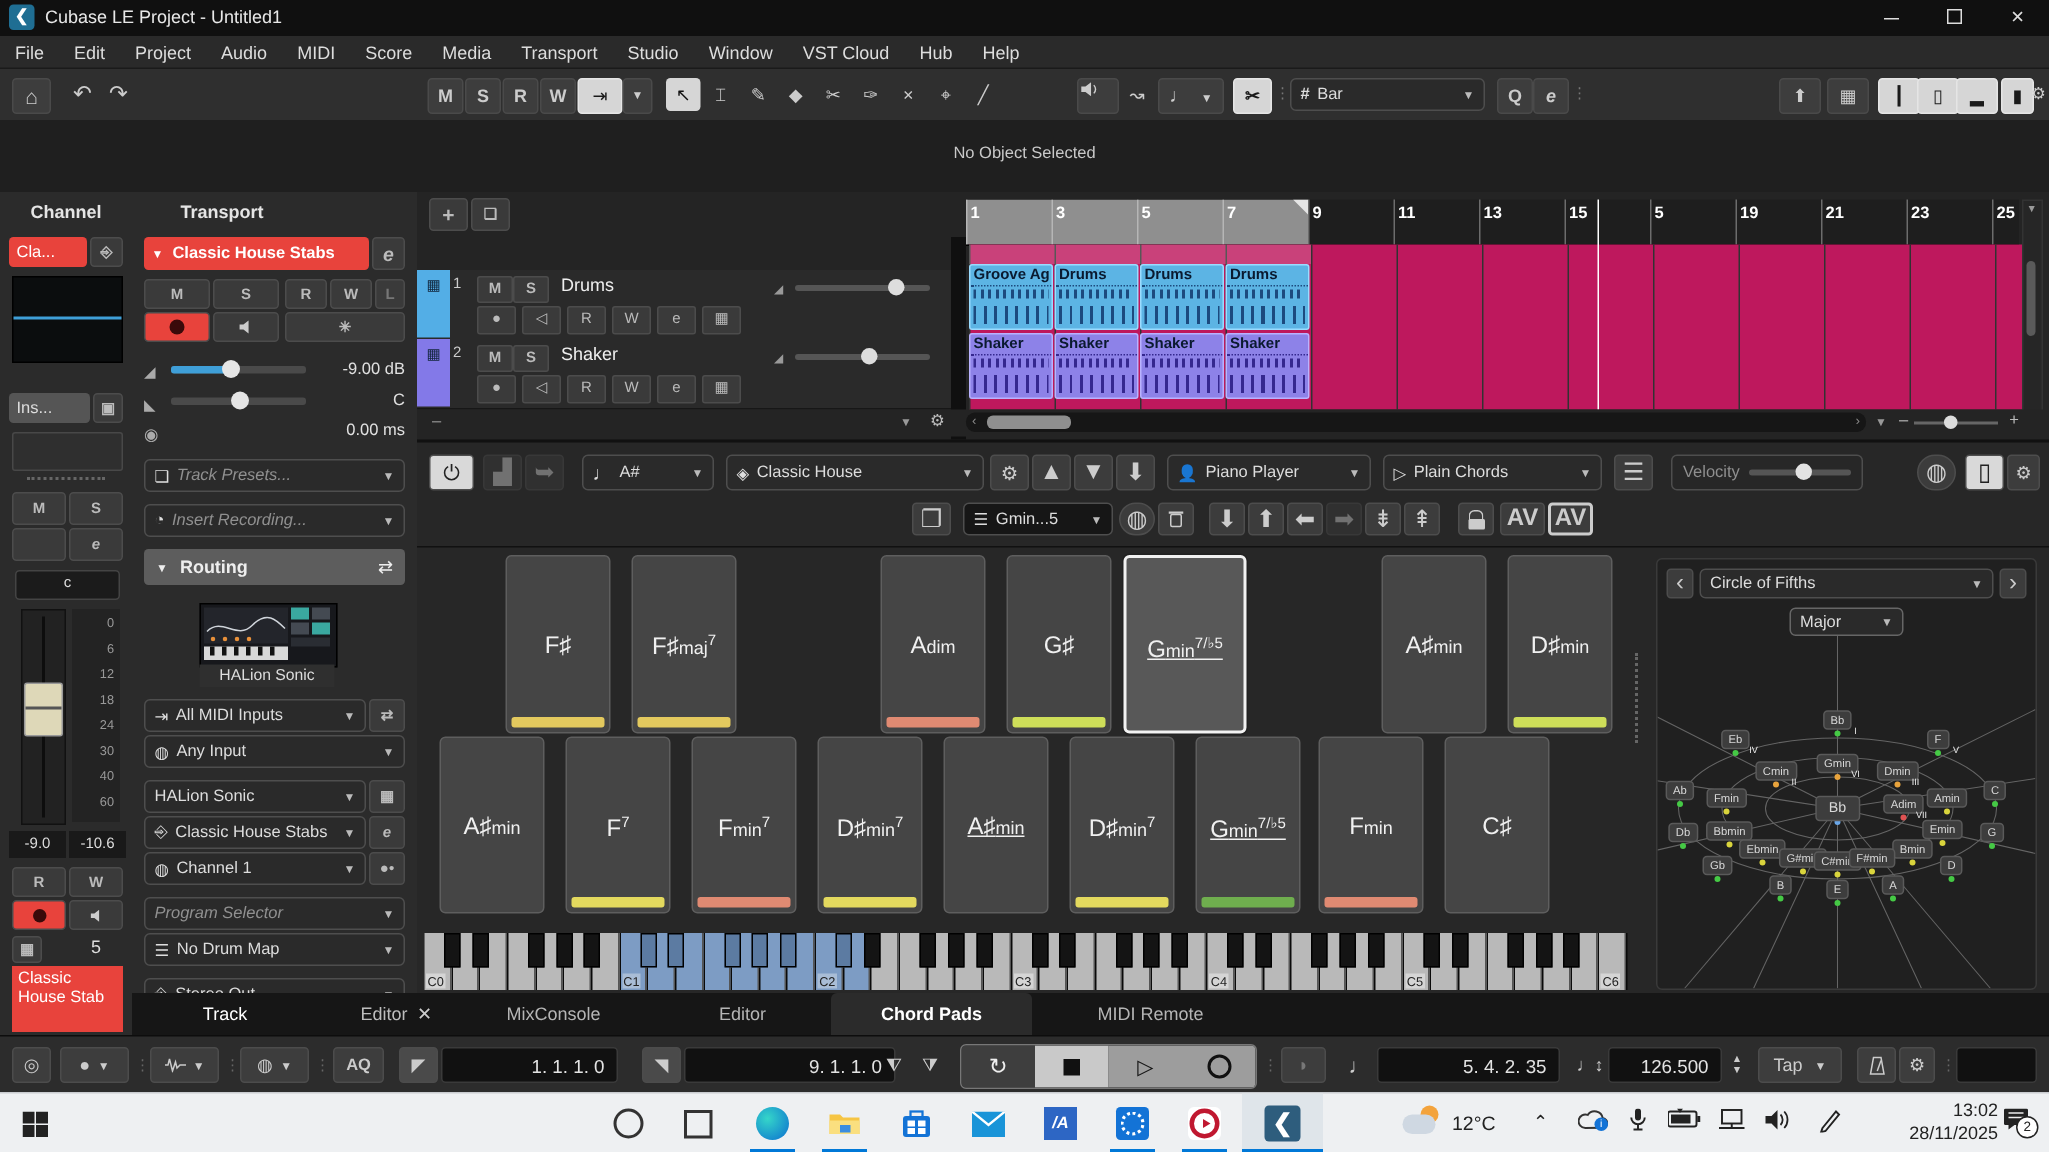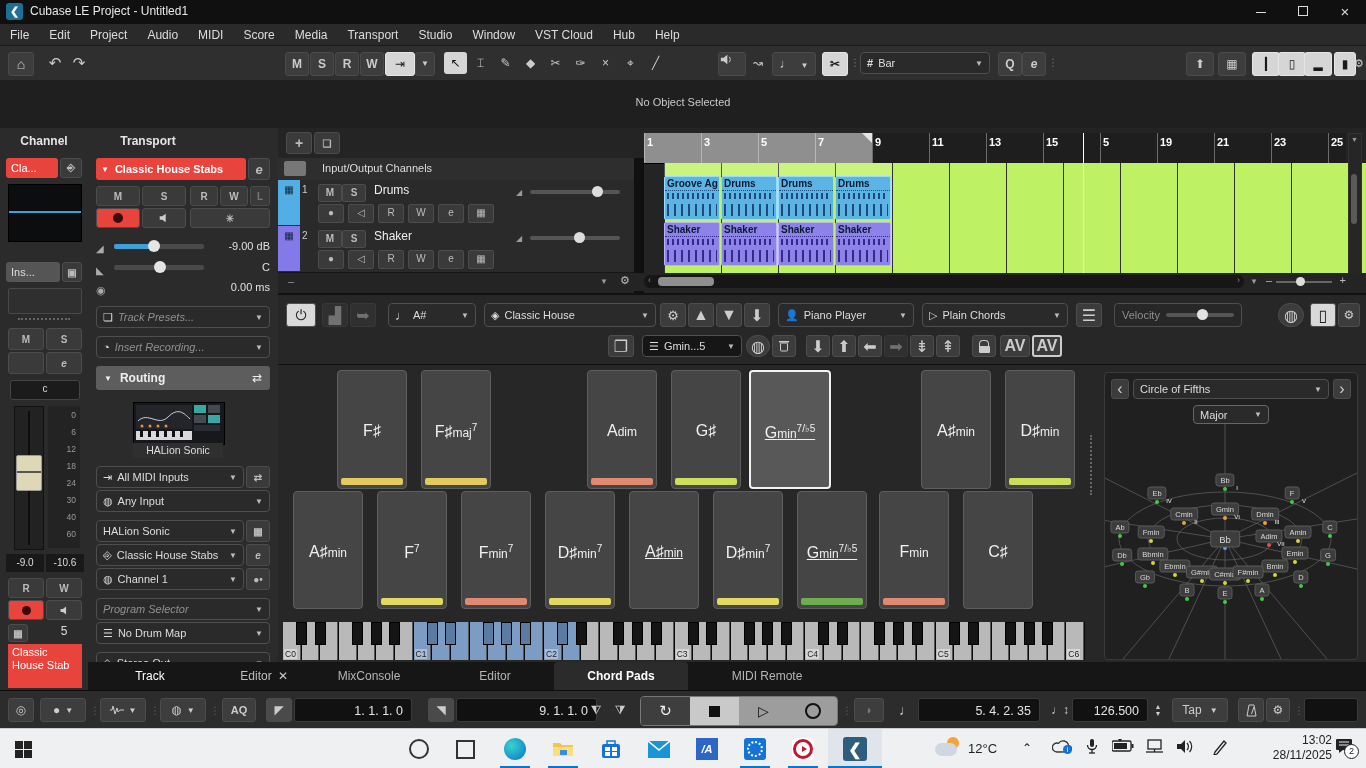--- a/index.html
+++ b/index.html
@@ -310,24 +310,20 @@
         <span>Stereo Out</span>
         <span class="car">▼</span>
       </div>
   </div>
 
   <div id="trackzone">
     <div class="abs" style="left:0;top:0;width:362px;height:30px;">
       <div class="mini abs" style="left:8px;top:4px;width:26px;height:22px;font-size:14px;">+</div>
       <div class="mini abs" style="left:36px;top:4px;width:26px;height:22px;">❏</div>
     </div>
-    <div class="abs" style="left:0;top:30px;width:356px;height:22px;background:#2e2e2e;border-bottom:1px solid #1b1b1b;color:#ddd;font-size:11px;">
-      <span class="abs" style="left:6px;top:3px;width:22px;height:15px;background:#777;border-radius:2px;"></span>
-      <span class="abs" style="left:44px;top:4px;">Input/Output Channels</span>
-    </div>
     <div id="trackrows">
         <div style="position: absolute; left: 0px; top: 52px; width: 356px; height: 46px; background: rgb(42, 42, 42); border-bottom: 1px solid rgb(23, 23, 23);">
           <div style="position: absolute; left: 0px; top: 0px; width: 22px; height: 45px; background: rgb(83, 174, 230); color: rgb(16, 36, 58); font-size: 10px; text-align: center;">
             <div style="margin-top:4px;">▦</div>
           </div>
           <div style="position: absolute; left: 24px; top: 4px; width: 10px; color: rgb(204, 204, 204); font-size: 10px;">1</div>
           <div style="position: absolute; left: 40px; top: 4px; width: 22px; height: 16px; background: rgb(58, 58, 58); border: 1px solid rgb(76, 76, 76); border-radius: 2px; color: rgb(187, 187, 187); font-size: 10px; font-weight: bold; text-align: center; line-height: 15px;">M</div>
           <div style="position: absolute; left: 64px; top: 4px; width: 22px; height: 16px; background: rgb(58, 58, 58); border: 1px solid rgb(76, 76, 76); border-radius: 2px; color: rgb(187, 187, 187); font-size: 10px; font-weight: bold; text-align: center; line-height: 15px;">S</div>
           <div style="position: absolute; left: 96px; top: 3px; color: rgb(238, 238, 238); font-size: 12px;">Drums</div>
           <div style="position: absolute; left: 238px; top: 8px; width: 108px; height: 8px;">
@@ -394,21 +390,21 @@
         <span style="position: absolute; left: 456px; top: 0px; width: 1px; height: 30px; background: rgba(255, 255, 255, 0.35);"></span>
         <span style="position: absolute; left: 516px; top: 3px; color: rgb(255, 255, 255); font-size: 11px; font-weight: bold;">19</span>
         <span style="position: absolute; left: 513px; top: 0px; width: 1px; height: 30px; background: rgba(255, 255, 255, 0.35);"></span>
         <span style="position: absolute; left: 573px; top: 3px; color: rgb(255, 255, 255); font-size: 11px; font-weight: bold;">21</span>
         <span style="position: absolute; left: 570px; top: 0px; width: 1px; height: 30px; background: rgba(255, 255, 255, 0.35);"></span>
         <span style="position: absolute; left: 630px; top: 3px; color: rgb(255, 255, 255); font-size: 11px; font-weight: bold;">23</span>
         <span style="position: absolute; left: 627px; top: 0px; width: 1px; height: 30px; background: rgba(255, 255, 255, 0.35);"></span>
         <span style="position: absolute; left: 687px; top: 3px; color: rgb(255, 255, 255); font-size: 11px; font-weight: bold;">25</span>
         <span style="position: absolute; left: 684px; top: 0px; width: 1px; height: 30px; background: rgba(255, 255, 255, 0.35);"></span>
       </div>
-    <div class="abs" style="left:386px;top:35px;width:702px;height:110px;background:#bef264;" id="lanes">
+    <div class="abs" style="left:368px;top:35px;width:702px;height:110px;background:#be185d;" id="lanes">
         <div style="position: absolute; left: 0px; top: 0px; width: 1px; height: 110px; background: rgb(50, 50, 50);"></div>
         <div style="position: absolute; left: 57px; top: 0px; width: 1px; height: 110px; background: rgb(50, 50, 50);"></div>
         <div style="position: absolute; left: 114px; top: 0px; width: 1px; height: 110px; background: rgb(50, 50, 50);"></div>
         <div style="position: absolute; left: 171px; top: 0px; width: 1px; height: 110px; background: rgb(50, 50, 50);"></div>
         <div style="position: absolute; left: 228px; top: 0px; width: 1px; height: 110px; background: rgb(50, 50, 50);"></div>
         <div style="position: absolute; left: 285px; top: 0px; width: 1px; height: 110px; background: rgb(50, 50, 50);"></div>
         <div style="position: absolute; left: 342px; top: 0px; width: 1px; height: 110px; background: rgb(50, 50, 50);"></div>
         <div style="position: absolute; left: 399px; top: 0px; width: 1px; height: 110px; background: rgb(50, 50, 50);"></div>
         <div style="position: absolute; left: 456px; top: 0px; width: 1px; height: 110px; background: rgb(50, 50, 50);"></div>
         <div style="position: absolute; left: 513px; top: 0px; width: 1px; height: 110px; background: rgb(50, 50, 50);"></div>

